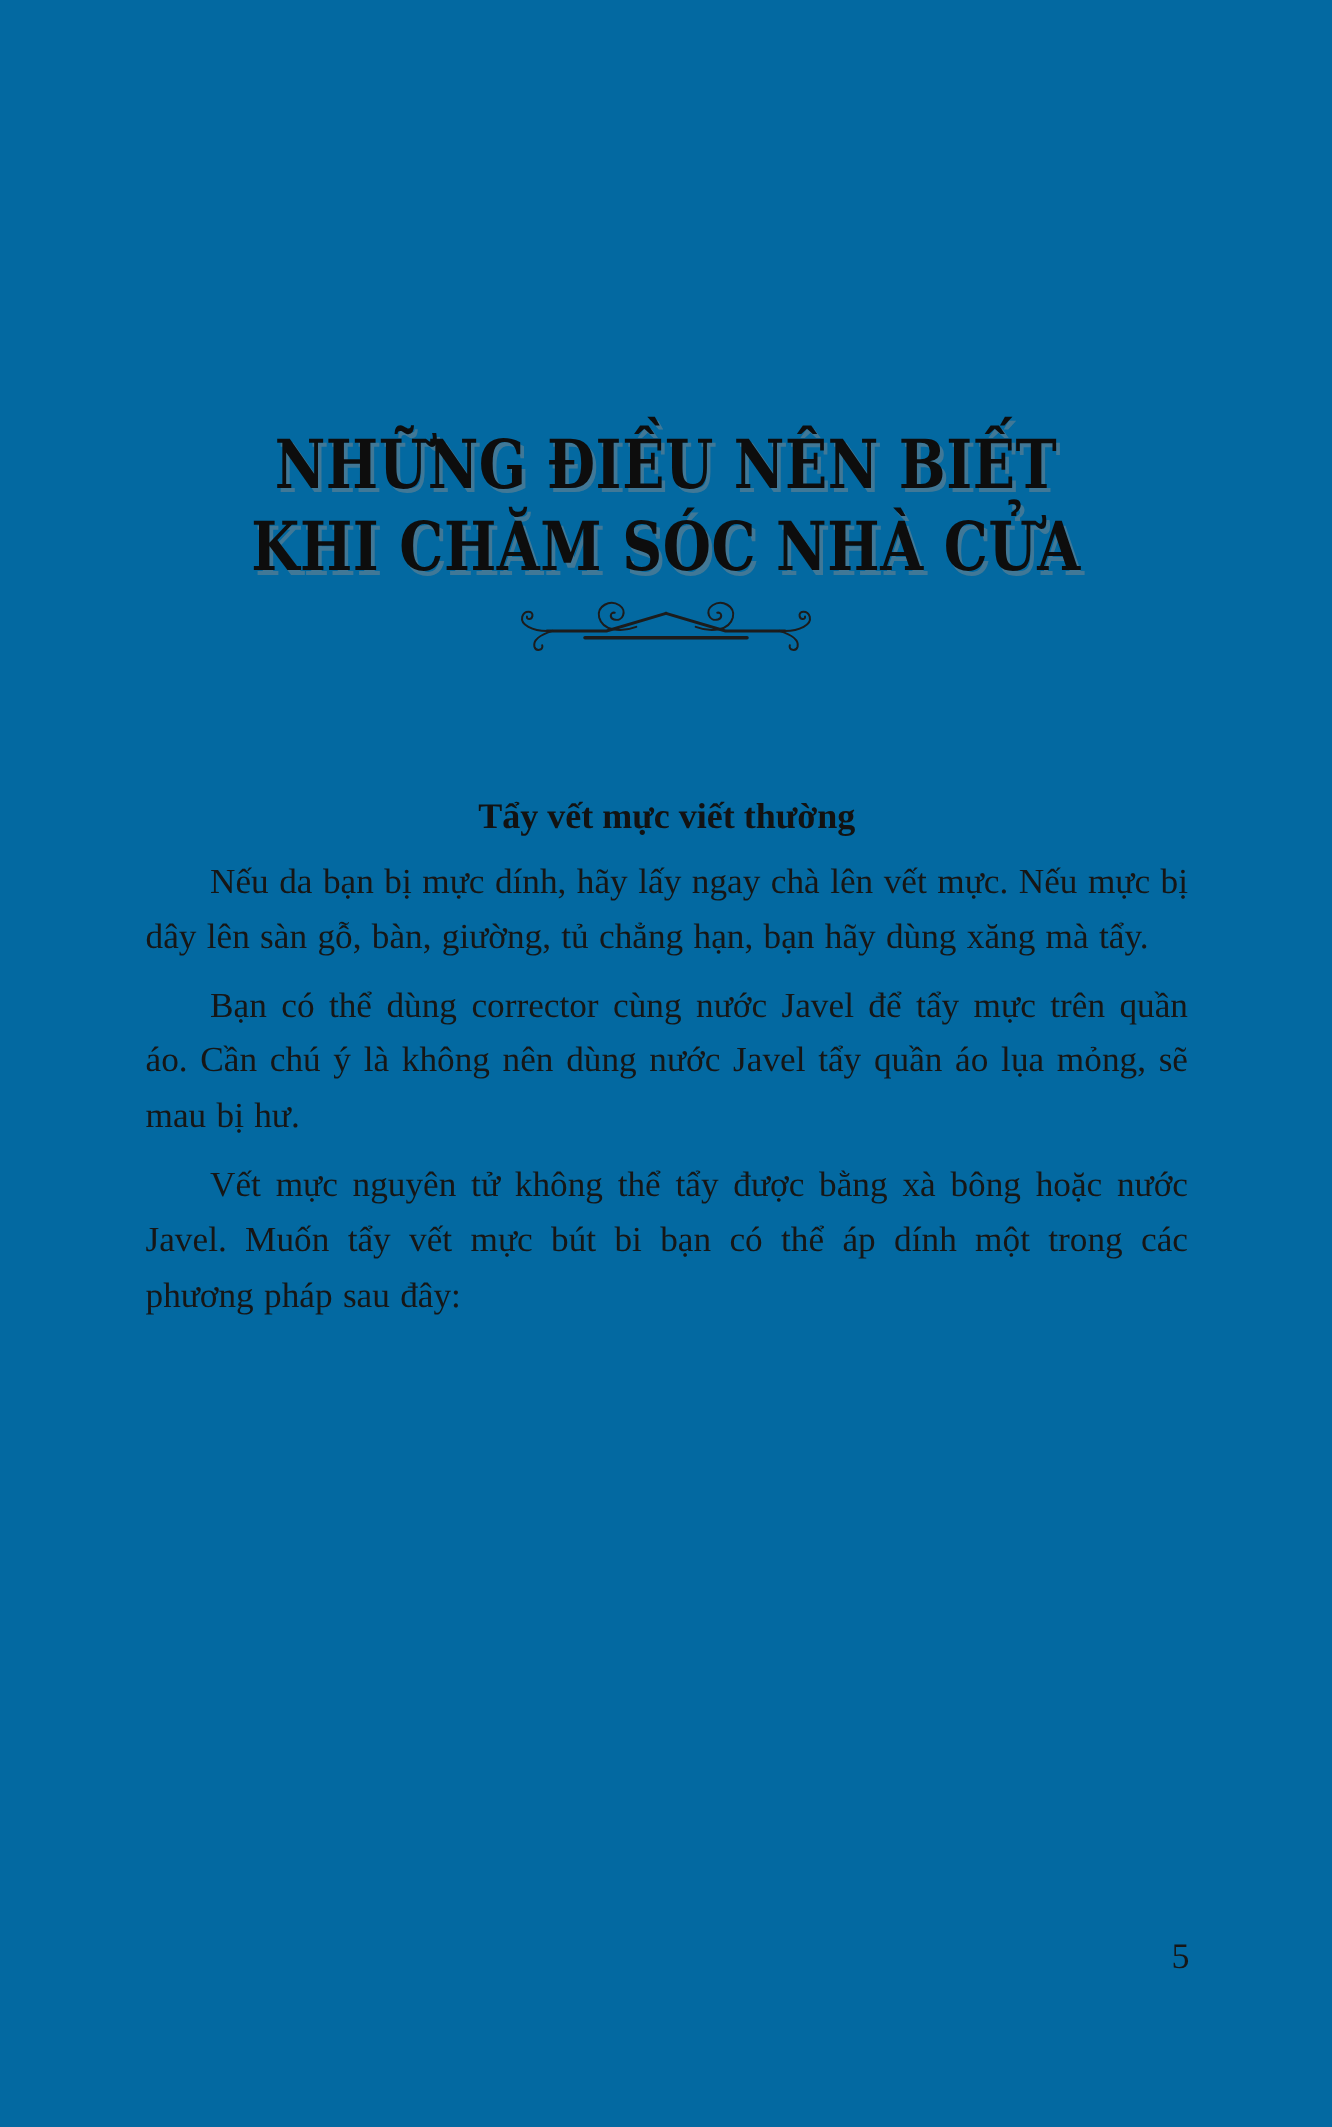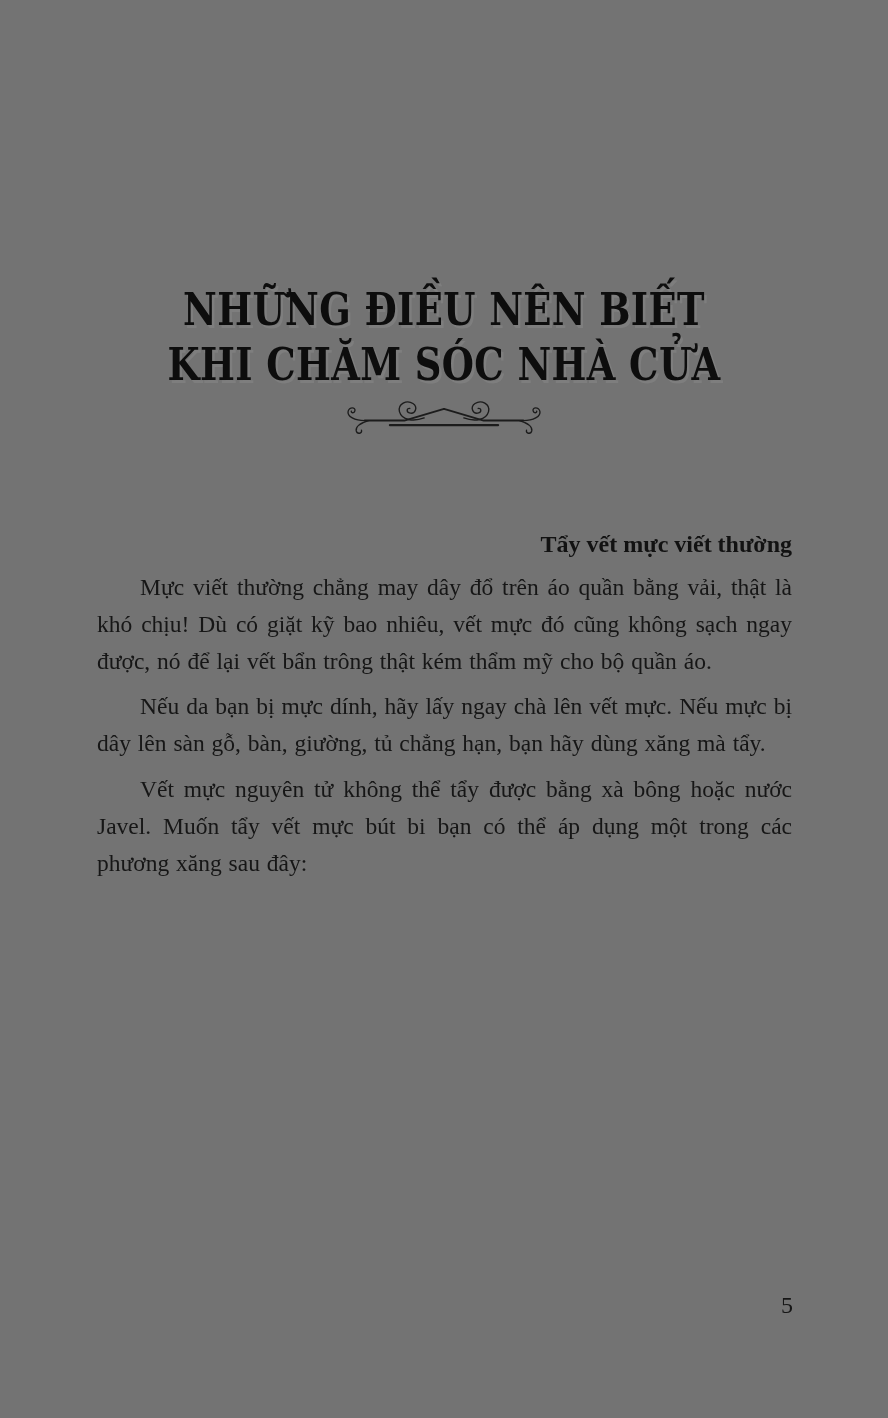--- a/index.html
+++ b/index.html
@@ -5,21 +5,21 @@
   html, body {
     margin: 0;
     padding: 0;
     background: #e8e8e8;
   }
   .page {
     position: relative;
     width: 888px;
     height: 1418px;
     margin: 0 auto;
-    background: #737373;
+    background: #0369a1;
     overflow: hidden;
     font-family: "Liberation Serif", "DejaVu Serif", serif;
     color: #151515;
   }
   .chapter-header {
     padding-top: 282px;
     text-align: center;
   }
   .chapter-title {
     margin: 0;
@@ -47,21 +47,21 @@
   .content {
     margin: 0 96px 0 97px;
     text-align: justify;
   }
   .section-heading {
     margin: 0;
     padding: 0;
     font-size: 24px;
     line-height: 30px;
     font-weight: bold;
-    text-align: right;
+    text-align: center;
     color: #121212;
   }
   .section-heading.first {
     margin-top: 88px;
     margin-bottom: 10px;
   }
   .section-heading.second {
     margin-top: 22px;
     margin-bottom: 12px;
   }
@@ -106,26 +106,26 @@
           <use href="#half-left" transform="translate(240 0) scale(-1 1)"></use>
         </g>
       </svg>
     </div>
   </header>
 
   <main class="content">
 
     <h2 class="section-heading first">Tẩy vết mực viết thường</h2>
 
-    <p class="para">Mực viết thường chẳng may dây đổ trên áo quần bằng vải, thật là khó chịu! Dù có giặt kỹ bao nhiêu, vết mực đó cũng không sạch ngay được, nó để lại vết bẩn trông thật kém thẩm mỹ cho bộ quần áo.</p>
 
 
     <p class="para">Nếu da bạn bị mực dính, hãy lấy ngay chà lên vết mực. Nếu mực bị dây lên sàn gỗ, bàn, giường, tủ chẳng hạn, bạn hãy dùng xăng mà tẩy.</p>
 
+    <p class="para">Bạn có thể dùng corrector cùng nước Javel để tẩy mực trên quần áo. Cần chú ý là không nên dùng nước Javel tẩy quần áo lụa mỏng, sẽ mau bị hư.</p>
 
 
-    <p class="para">Vết mực nguyên tử không thể tẩy được bằng xà bông hoặc nước Javel. Muốn tẩy vết mực bút bi bạn có thể áp dụng một trong các phương xăng sau đây:</p>
+    <p class="para">Vết mực nguyên tử không thể tẩy được bằng xà bông hoặc nước Javel. Muốn tẩy vết mực bút bi bạn có thể áp dính một trong các phương pháp sau đây:</p>
 
   </main>
 
   <div class="page-number">5</div>
 
 </div>
 
 </body></html>

